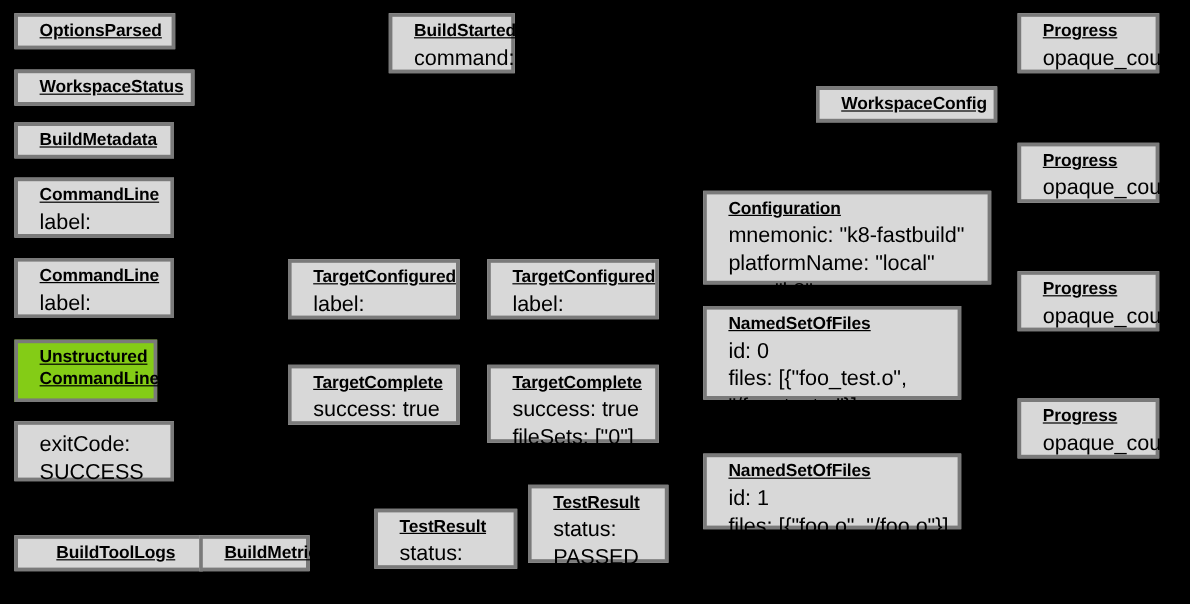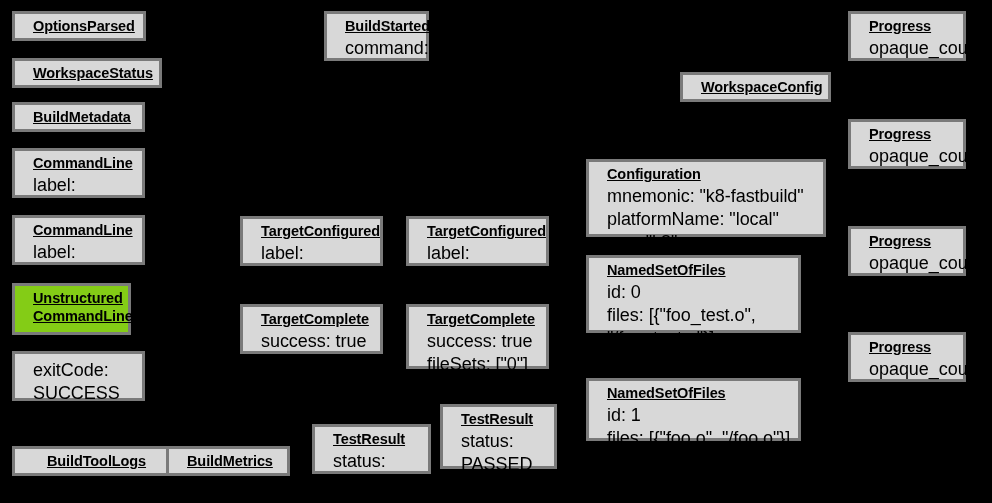--- a/index.html
+++ b/index.html
@@ -65,21 +65,21 @@
     <div class="node" style="left: 12px; top: 283px; width: 119px; height: 52px; background: #84cc16; border-color: rgb(122, 122, 122); color: rgb(0, 0, 0);">
       <div class="node-title">Unstructured
 CommandLine</div>
     </div>
     <div class="node" style="left: 12px; top: 351px; width: 133px; height: 50px; background: rgb(216, 216, 216); border-color: rgb(122, 122, 122); color: rgb(0, 0, 0);">
       <div class="node-fields">exitCode: SUCCESS</div>
     </div>
     <div class="node" style="left: 12px; top: 446px; width: 157px; height: 30px; background: rgb(216, 216, 216); border-color: rgb(122, 122, 122); color: rgb(0, 0, 0); text-align: center;">
       <div class="node-title">BuildToolLogs</div>
     </div>
-    <div class="node" style="left: 166px; top: 446px; width: 124px; height: 30px; background: rgb(216, 216, 216); border-color: rgb(122, 122, 122); color: rgb(0, 0, 0);">
+    <div class="node" style="left: 166px; top: 446px; width: 92px; height: 30px; background: rgb(216, 216, 216); border-color: rgb(122, 122, 122); color: rgb(0, 0, 0);">
       <div class="node-title">BuildMetrics</div>
     </div>
     <div class="node" style="left: 300px; top: 11px; width: 105px; height: 50px; background: rgb(216, 216, 216); border-color: rgb(122, 122, 122); color: rgb(0, 0, 0); margin-left: 24px;">
       <div class="node-title">BuildStarted</div>
       <div class="node-fields">command: test</div>
     </div>
     <div class="node" style="left: 240px; top: 216px; width: 143px; height: 50px; background: rgb(216, 216, 216); border-color: rgb(122, 122, 122); color: rgb(0, 0, 0);">
       <div class="node-title">TargetConfigured</div>
       <div class="node-fields">label: "foo:foo_lib"</div>
     </div>

